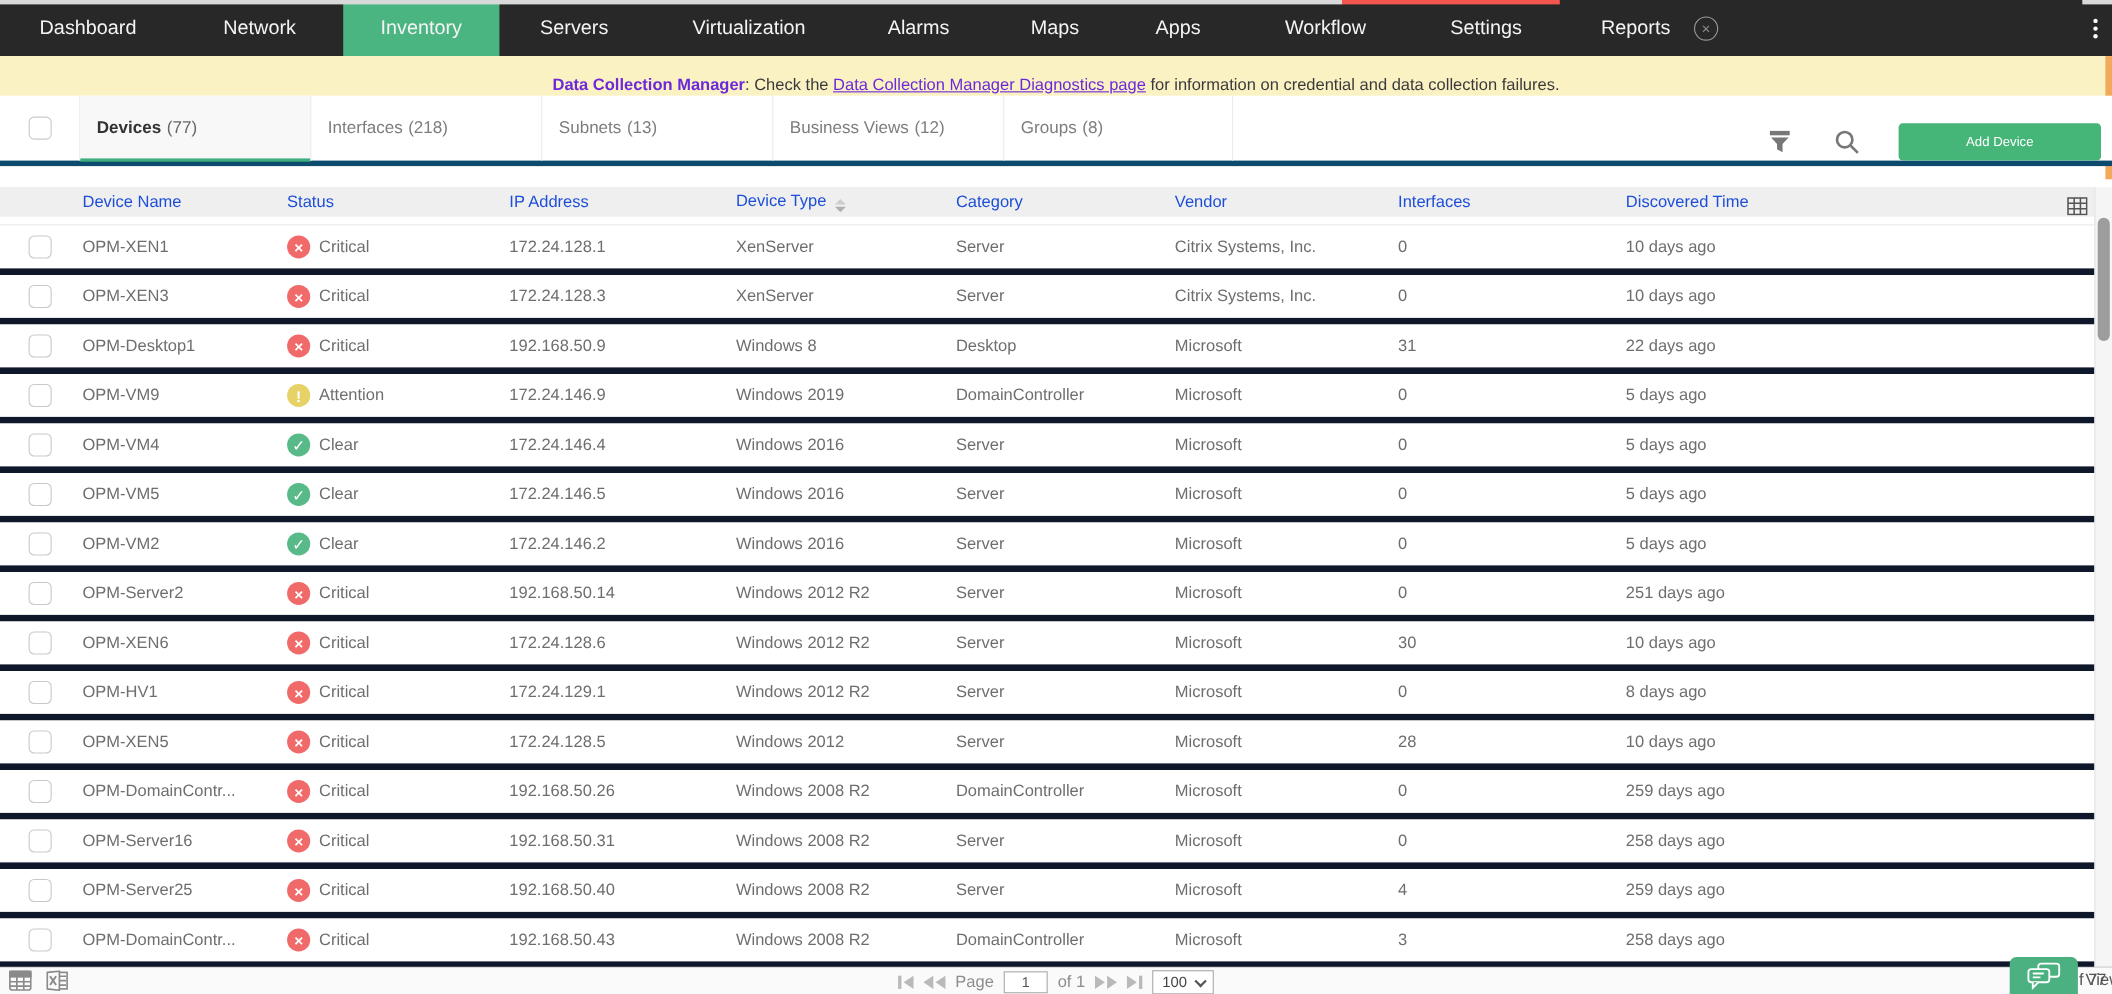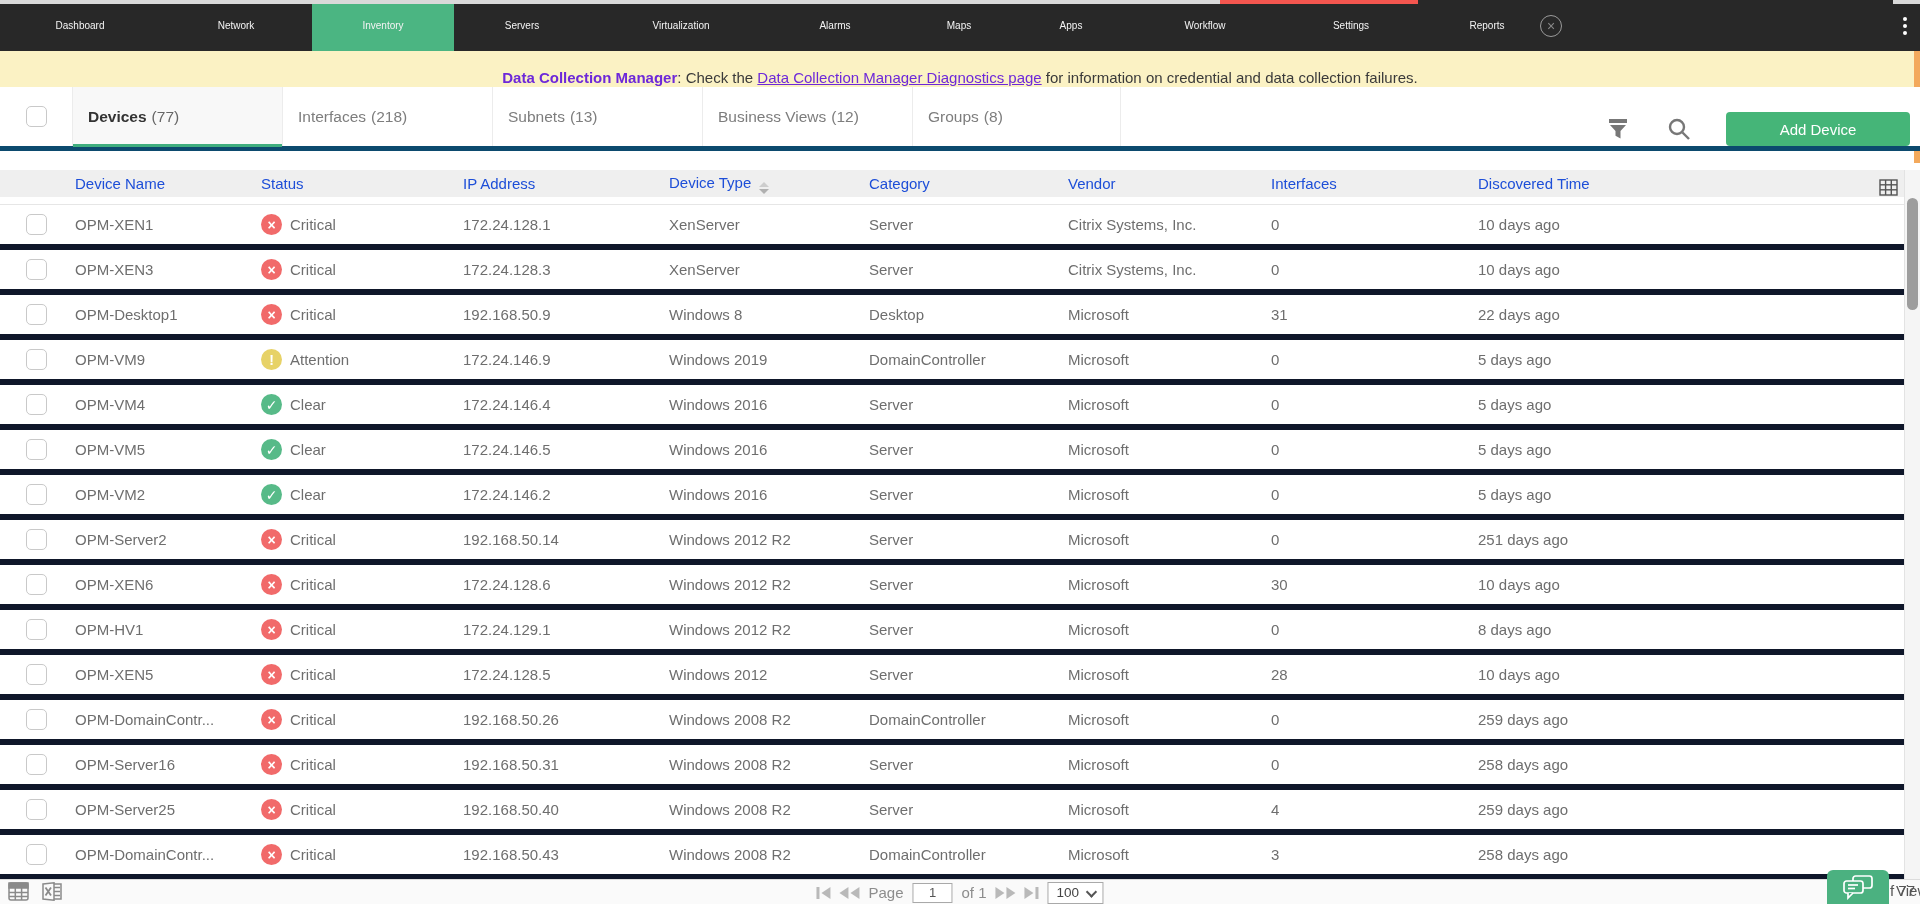--- a/index.html
+++ b/index.html
@@ -2,21 +2,21 @@
 <html><head>
 <meta charset="utf-8">
 <style>
   * { margin:0; padding:0; box-sizing:border-box; }
   html,body { width:1920px; height:904px; overflow:hidden; background:#fff;
               font-family:"Liberation Sans","DejaVu Sans",sans-serif; }
 
   
   .navbar { position:absolute; left:0; top:0; width:1920px; height:51px; background:#282828; }
   .nav-list { list-style:none; display:flex; height:51px; }
-  .nav-item { height:51px; line-height:51px; text-align:center; color:#f4f4f4; font-size:10px; cursor:pointer; }
+  .nav-item { height:51px; line-height:51px; text-align:center; color:#f4f4f4; font-size:18px; cursor:pointer; }
   .nav-item.active { background:#4bb582; }
   .nav-item:nth-child(1){width:160px}.nav-item:nth-child(2){width:152px}
   .nav-item:nth-child(3){width:142px}.nav-item:nth-child(4){width:136px}
   .nav-item:nth-child(5){width:182px}.nav-item:nth-child(6){width:126px}
   .nav-item:nth-child(7){width:122px}.nav-item:nth-child(8){width:102px}
   .nav-item:nth-child(9){width:166px}.nav-item:nth-child(10){width:126px}
   .nav-item:nth-child(11){width:146px}
   .kebab { position:absolute; right:8px; top:14px; width:14px; height:24px; cursor:pointer; display:flex; flex-direction:column; align-items:center; justify-content:center; gap:3px; }
   .kebab i { width:4px; height:4px; border-radius:50%; background:#fff; }
 
@@ -43,21 +43,21 @@
   .tab { position:relative; width:210px; border-right:1px solid #ececec; display:flex; align-items:center;
          padding-left:15px; font-size:15.5px; color:#7d7d7d; cursor:pointer; gap:5px; }
   .tab.active { background:#f8f8f8; color:#666; }
   .tab.active .tab-label { font-weight:bold; color:#333; }
   .tab.active::after { content:""; position:absolute; left:0; bottom:-1px; width:100%; height:3px; background:#3fae7e; }
   .tab:nth-of-type(6){ width:208px; }
   .toolbar-icon { position:absolute; top:116px; width:26px; height:26px; cursor:pointer; }
   .filter-icon { left:1605px; }
   .search-icon { left:1666px; }
   .add-btn { position:absolute; left:1726px; top:112px; width:184px; height:34px; background:#45b578; color:#fff;
-             font-size:15px; border:none; border-radius:4px; cursor:pointer; }
+             font-size:12px; border:none; border-radius:4px; cursor:pointer; }
 
   
   .grid-cols { display:grid; grid-template-columns:75px 186px 202px 206px 200px 199px 203px 204px auto; align-items:center; }
   .thead { position:absolute; left:0; top:170px; width:1920px; height:27px; background:#efefef; font-size:15px; color:#1d4ed8; }
   .thead .th { white-space:nowrap; }
   .sort-icon { display:inline-flex; flex-direction:column; gap:2px; margin-left:8px; vertical-align:1px; cursor:pointer; }
   .sort-icon .up { width:0; height:0; border-left:5px solid transparent; border-right:5px solid transparent; border-bottom:5px solid #cdcdcd; }
   .sort-icon .dn { width:0; height:0; border-left:5px solid transparent; border-right:5px solid transparent; border-top:5px solid #b0b0b0; }
   .col-chooser { position:absolute; right:22px; top:4px; cursor:pointer; }
 

